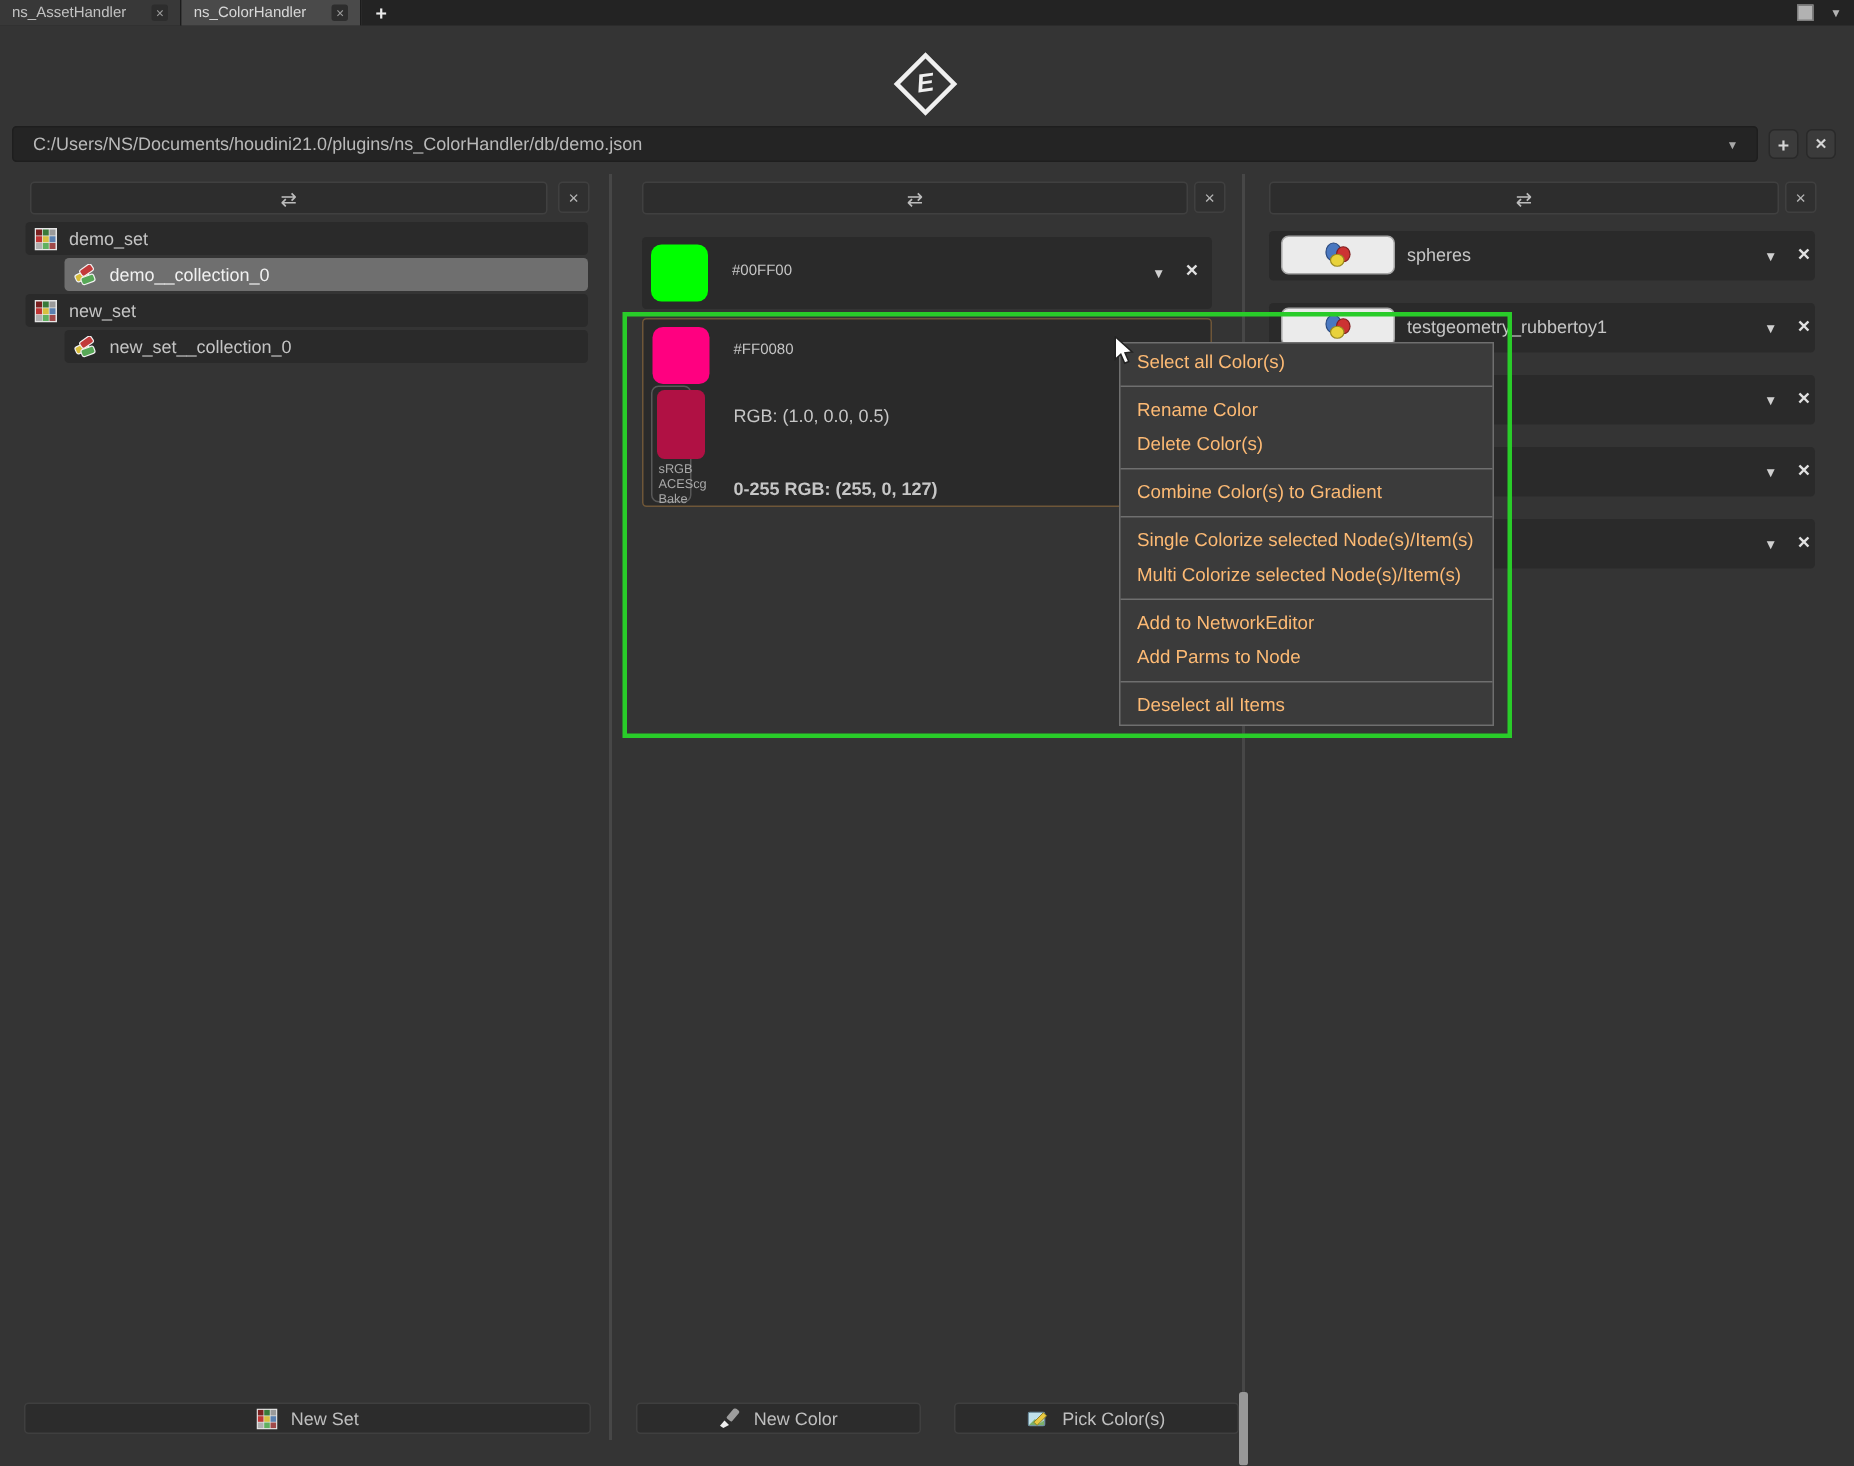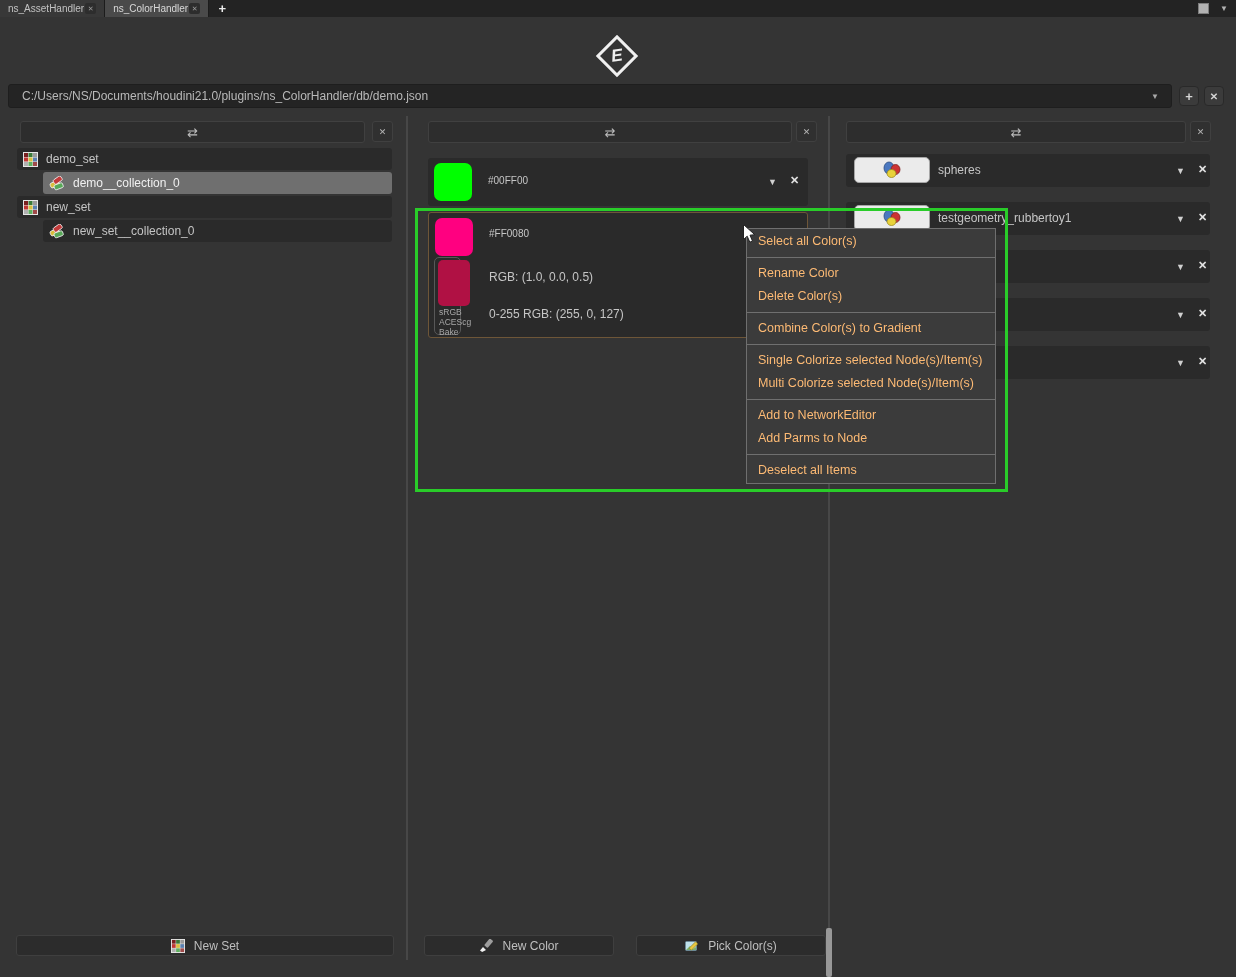--- a/index.html
+++ b/index.html
@@ -4,21 +4,21 @@
 <style>
   * { margin:0; padding:0; box-sizing:border-box; }
   html,body { width:1236px; height:977px; }
   body {
     position:relative; background:#343434; overflow:hidden;
     font-family:"Liberation Sans", sans-serif; color:#c4c4c4;
   }
   
   .tabbar { position:absolute; left:0; top:0; width:1236px; height:17px;
     background:#232323; display:flex; align-items:stretch; z-index:10; }
-  .tab { display:flex; align-items:center; gap:1px; padding:0 8px;
+  .tab { display:flex; align-items:center; gap:17px; padding:0 8px;
     font-size:10px; color:#c2c2c2; background:#383838; border-right:1px solid #1c1c1c; }
   .tab.active { background:#4a4a4a; color:#d8d8d8; }
   .tab-close { width:11px; height:11px; background:#2d2d2d; border-radius:2px;
     display:flex; align-items:center; justify-content:center; font-size:7px; color:#9a9a9a; }
   .tab-add { width:26px; display:flex; align-items:center; justify-content:center;
     color:#ececec; font-weight:bold; font-size:13px; }
   .tabbar-right { margin-left:auto; display:flex; align-items:center; gap:11px; padding-right:8px; }
   .mini-square { width:11px; height:11px; background:#b2b2b2; border:1px solid #7d7d7d; }
   .mini-caret { color:#b2b2b2; font-size:8px; line-height:1; }
 
@@ -246,21 +246,21 @@
     <div class="color-hex" style="top:15px;">#FF0080</div>
     <div class="row-caret" style="left:340px;top:17px;">▼</div>
     <div class="row-x" style="left:362px;top:14px;">✕</div>
     <div class="baked-box">
       <div class="baked-swatch" style="background: rgb(176, 17, 68);"></div>
       <div class="baked-label" style="top:50px;">sRGB</div>
       <div class="baked-label" style="top:60px;">ACEScg</div>
       <div class="baked-label" style="top:70px;">Bake</div>
     </div>
     <div class="rgb-line" style="top:57px;">RGB: (1.0, 0.0, 0.5)</div>
-    <div class="rgb-line" style="top:94px;">0-255 RGB: (255, 0, 127)</div>
+    <div class="rgb-line" style="top:106px;font-weight:bold;">0-255 RGB: (255, 0, 127)</div>
   </div>
 
   <div class="bottom-btn" id="btn-new-color">
     <span class="ico">
       <svg width="14" height="14" viewBox="0 0 14 14">
           <rect x="7.5" y="-0.5" width="4.5" height="9" rx="1" transform="rotate(40 9.5 4)" fill="#9d9d9d"></rect>
           <path d="M4 8 L7 11 L3.2 13 L1 11.5 Z" fill="#f0f0f0"></path>
         </svg>
     </span>
     <span>New Color</span>

